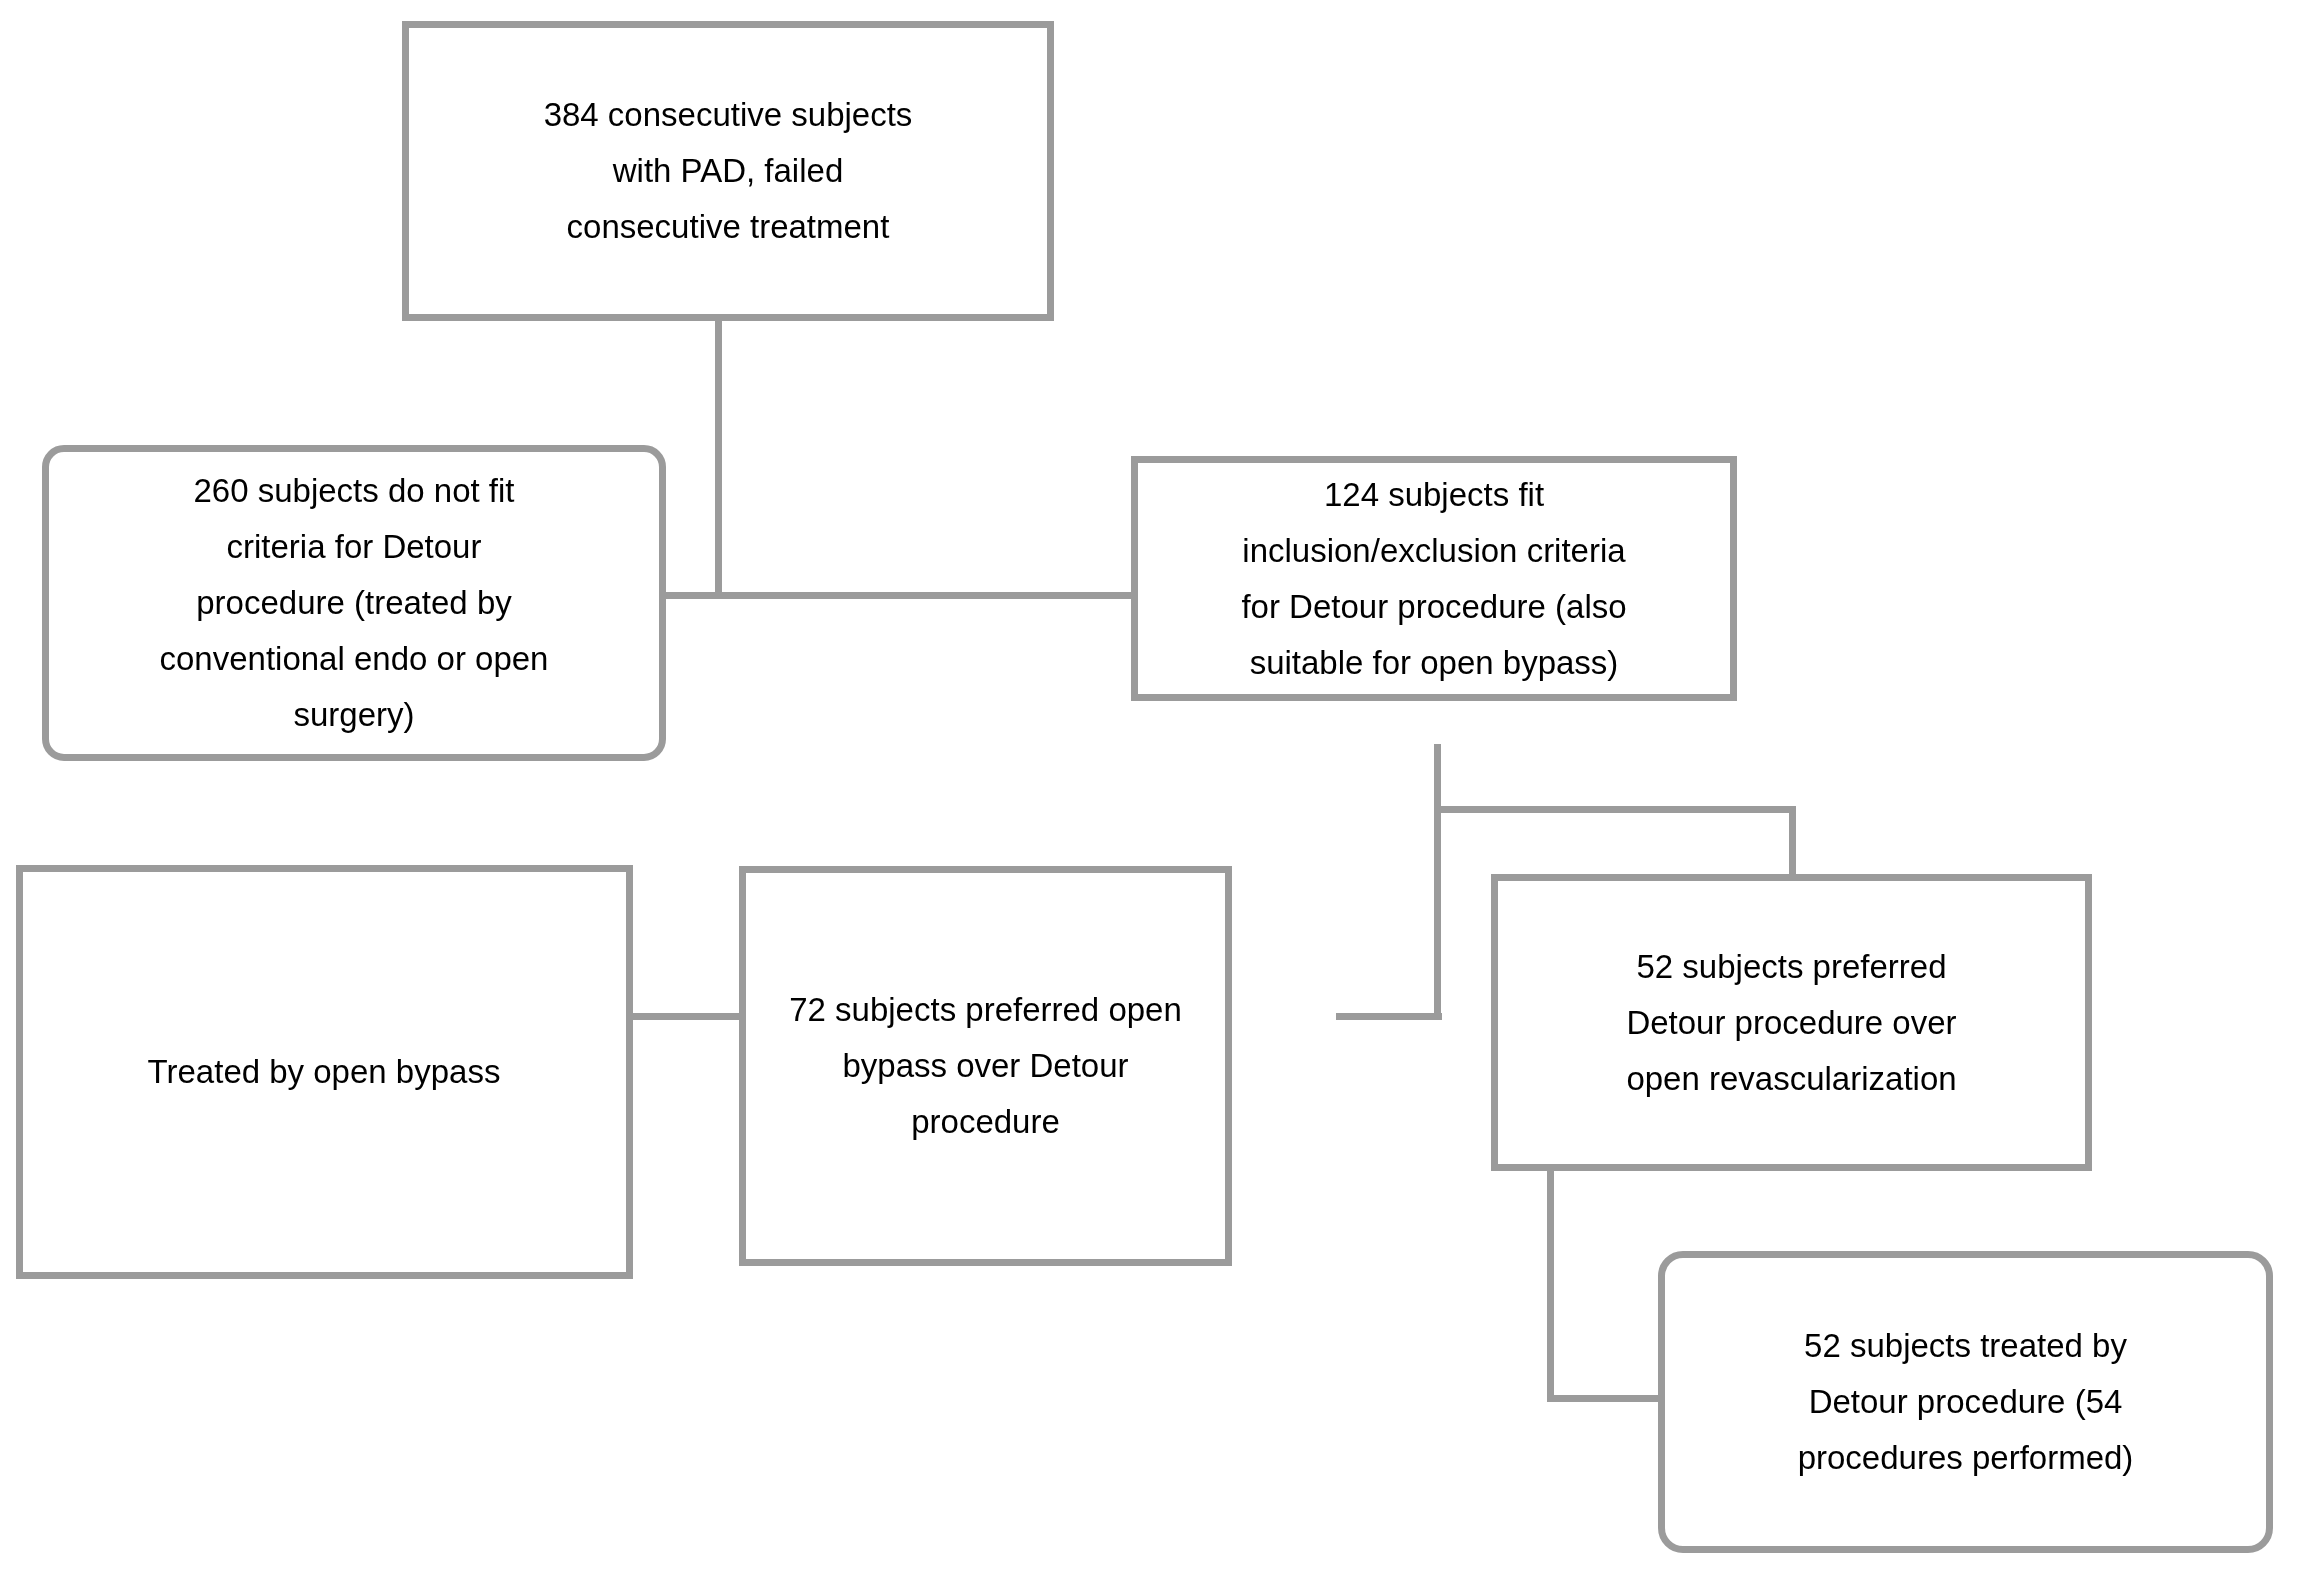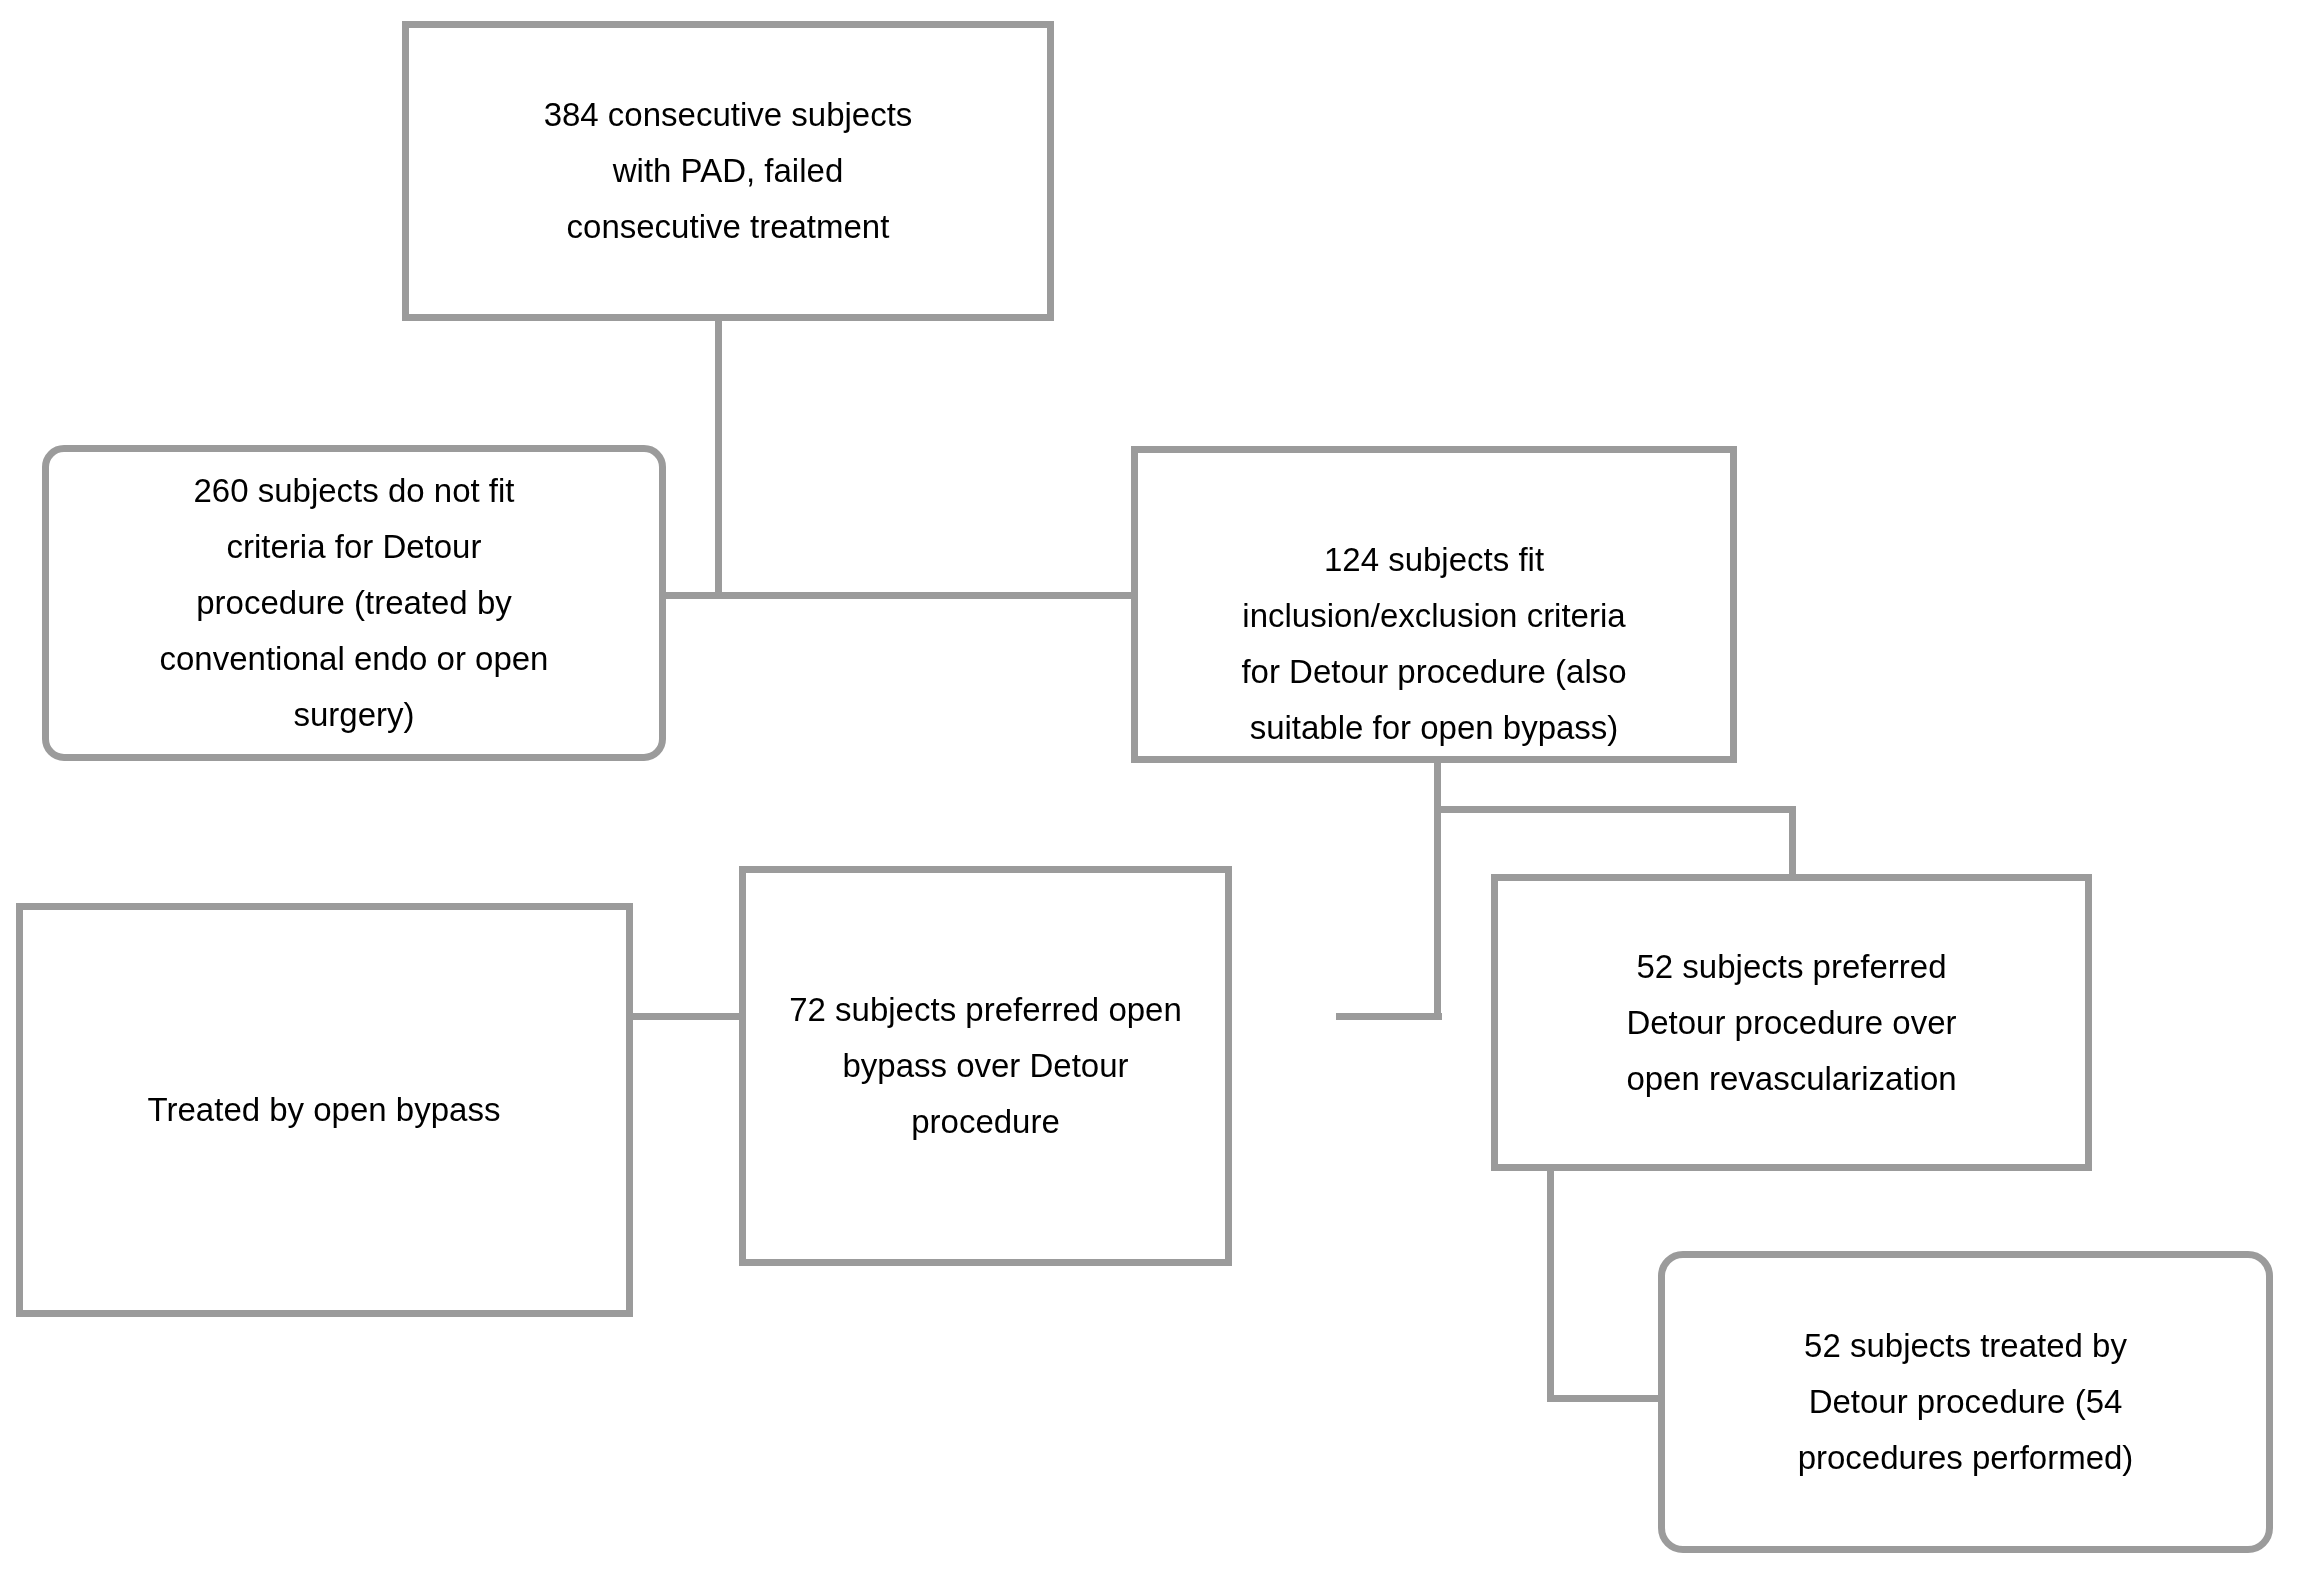--- a/index.html
+++ b/index.html
@@ -33,22 +33,22 @@
     white-space: nowrap;
   }
   .conn {
     position: absolute;
     background: #9b9b9b;
     z-index: 1;
   }
   
   #box-384  { left: 402px;  top: 21px;   width: 652px; height: 300px; }
   #box-260  { left: 42px;   top: 445px;  width: 624px; height: 316px; border-radius: 22px; }
-  #box-124  { left: 1131px; top: 446px;  width: 606px; height: 317px; align-items: flex-end; }
-  #box-open { left: 15.5px;   top: 865px; width: 617px; height: 414px; margin-top: 38px; }
+  #box-124  { left: 1131px; top: 456px;  width: 606px; height: 245px; }
+  #box-open { left: 15.5px;   top: 865px; width: 617px; height: 414px; }
   #box-72   { left: 739px; top: 866px; width: 493px; height: 400px; }
   #box-52p  { left: 1491px; top: 874px; width: 601px; height: 297px; }
   #box-52t  { left: 1658px; top: 1251px; width: 615px; height: 302px; border-radius: 25px; }
   
   #c-384-down      { left: 715px; top: 317px;  width: 7px;  height: 282px; }
   #c-260-124       { left: 663px;  top: 592px;  width: 472px; height: 7px;  }
   #c-124-down      { left: 1434px; top: 744px; width: 7px;  height: 276px; }
   #c-branch-right  { left: 1434px; top: 806px; width: 362px; height: 7px;  }
   #c-branch-down   { left: 1789px; top: 806px; width: 7px;  height: 70px; }
   #c-72-right      { left: 1336px; top: 1013px; width: 106px; height: 7px;  }

